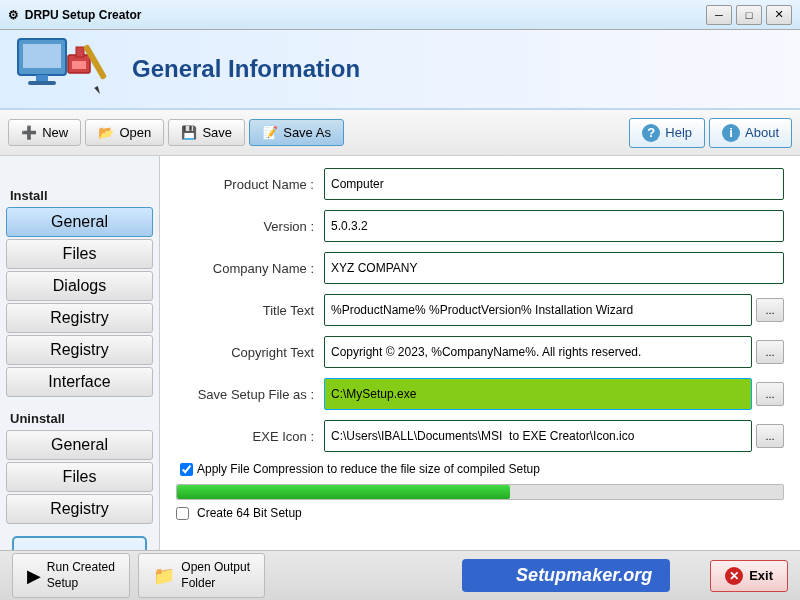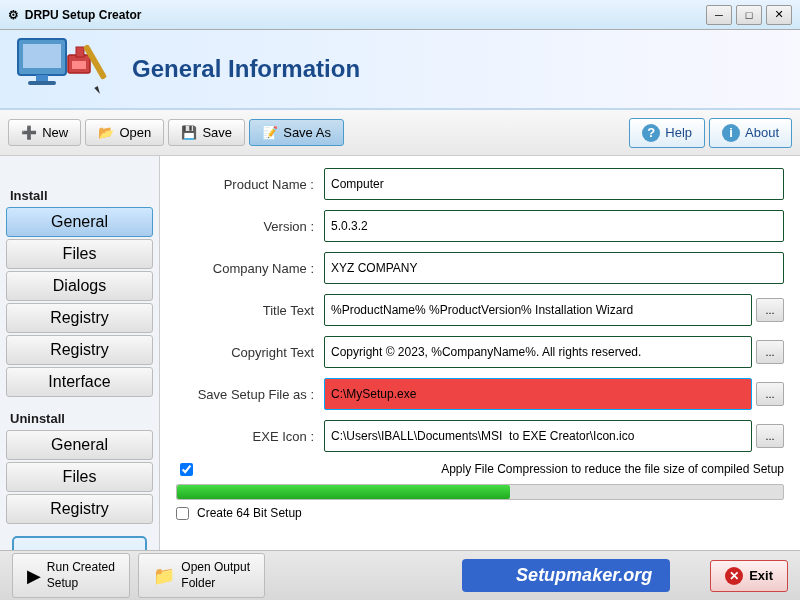--- a/index.html
+++ b/index.html
@@ -132,39 +132,38 @@
       flex-shrink: 0;
     }
     .form-input {
       flex: 1;
       height: 32px;
       border: 1px solid #14532d;
       padding: 4px 6px;
       font-size: 12px;
       border-radius: 2px;
     }
-    .form-input.highlight { border-color: #00aaff; background: #ef4444; }
+    .form-input.highlight { border-color: #00aaff; background: #84cc16; }
     .browse-btn {
       width: 28px; height: 24px;
       border: 1px solid #aaa;
       background: linear-gradient(to bottom, #f5f5f5, #ddd);
       cursor: pointer;
       font-size: 11px;
       margin-left: 4px;
       border-radius: 2px;
       display: flex; align-items: center; justify-content: center;
     }
 
     .checkbox-row {
       display: flex;
       align-items: center;
-      gap: 17px;
+      gap: 4px;
       margin: 8px 0;
       padding-left: 4px;
-      justify-content: space-between;
     }
     .progress-bar-container {
       height: 16px;
       background: #e0e0e0;
       border: 1px solid #bbb;
       border-radius: 2px;
       margin: 6px 0;
       overflow: hidden;
     }
     .progress-bar-fill {

